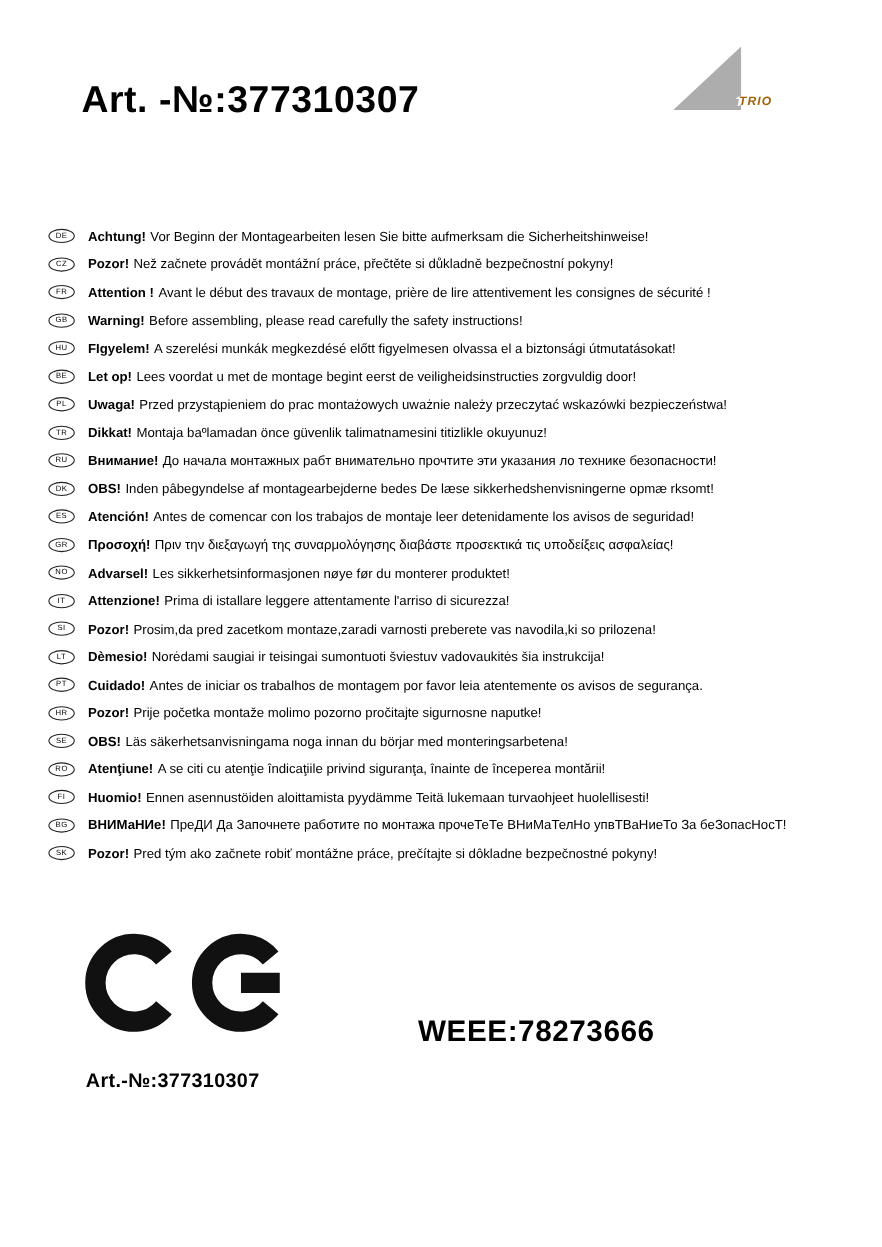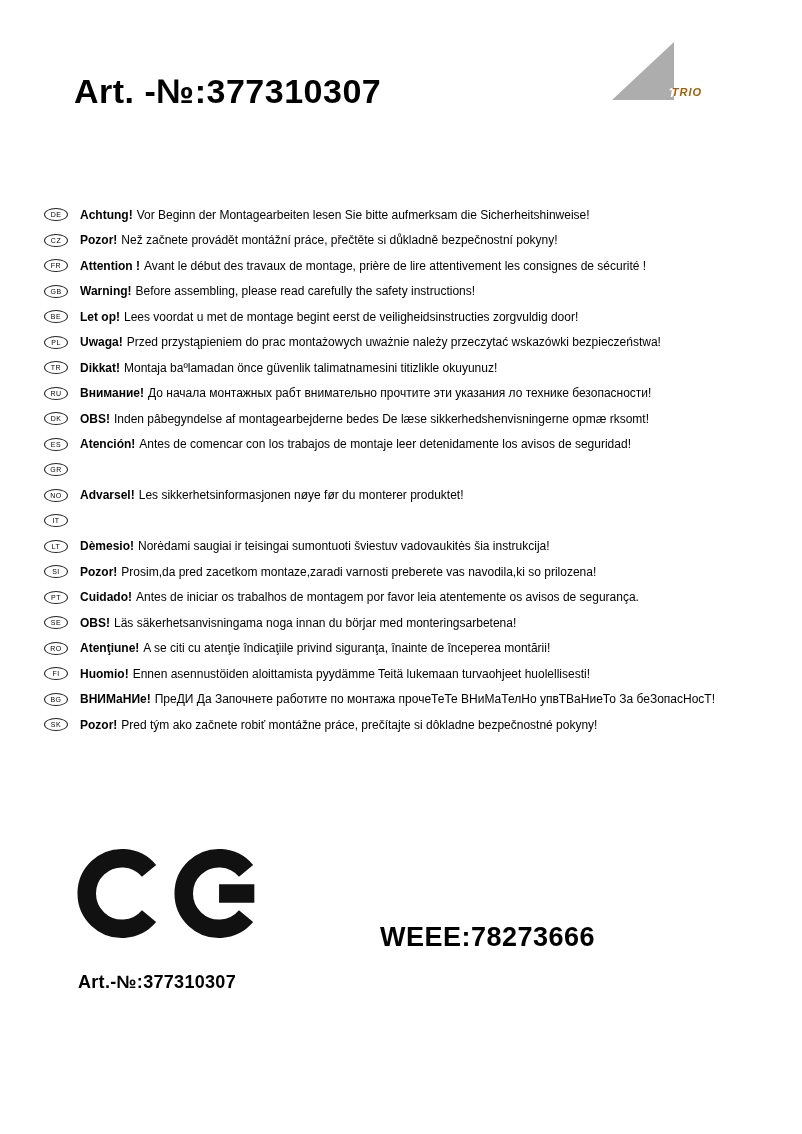--- a/index.html
+++ b/index.html
@@ -49,20 +49,24 @@
       </div>
     <div class="row">
         <span class="badge">FR</span>
         <span class="msg"><b class="kw">Attention !</b><span>Avant le début des travaux de montage, prière de lire attentivement les consignes de sécurité !</span></span>
       </div>
     <div class="row">
         <span class="badge">GB</span>
         <span class="msg"><b class="kw">Warning!</b><span>Before assembling, please read carefully the safety instructions!</span></span>
       </div>
     <div class="row">
+        <span class="badge">HU</span>
+        <span class="msg"><b class="kw">FIgyelem!</b><span>A szerelési munkák megkezdésé előtt figyelmesen olvassa el a biztonsági útmutatásokat!</span></span>
+      </div>
+    <div class="row">
         <span class="badge">BE</span>
         <span class="msg"><b class="kw">Let op!</b><span>Lees voordat u met de montage begint eerst de veiligheidsinstructies zorgvuldig door!</span></span>
       </div>
     <div class="row">
         <span class="badge">PL</span>
         <span class="msg"><b class="kw">Uwaga!</b><span>Przed przystąpieniem do prac montażowych uważnie należy przeczytać wskazówki bezpieczeństwa!</span></span>
       </div>
     <div class="row">
         <span class="badge">TR</span>
         <span class="msg"><b class="kw">Dikkat!</b><span>Montaja baºlamadan önce güvenlik talimatnamesini titizlikle okuyunuz!</span></span>
@@ -74,39 +78,45 @@
     <div class="row">
         <span class="badge">DK</span>
         <span class="msg"><b class="kw">OBS!</b><span>Inden pâbegyndelse af montagearbejderne bedes De læse sikkerhedshenvisningerne opmæ rksomt!</span></span>
       </div>
     <div class="row">
         <span class="badge">ES</span>
         <span class="msg"><b class="kw">Atención!</b><span>Antes de comencar con los trabajos de montaje leer detenidamente los avisos de seguridad!</span></span>
       </div>
     <div class="row">
         <span class="badge">GR</span>
+        <span class="msg"><b class="kw">Προσοχή!</b><span>Πριν την διεξαγωγή της συναρμολόγησης διαβάστε προσεκτικά τις υποδείξεις ασφαλείας!</span></span>
       </div>
     <div class="row">
         <span class="badge">NO</span>
         <span class="msg"><b class="kw">Advarsel!</b><span>Les sikkerhetsinformasjonen nøye før du monterer produktet!</span></span>
       </div>
     <div class="row">
         <span class="badge">IT</span>
+        <span class="msg"><b class="kw">Attenzione!</b><span>Prima di istallare leggere attentamente l'arriso di sicurezza!</span></span>
+      </div>
+    <div class="row">
+        <span class="badge">SI</span>
+        <span class="msg"><b class="kw">Pozor!</b><span>Prosim,da pred zacetkom montaze,zaradi varnosti preberete vas navodila,ki so prilozena!</span></span>
       </div>
     <div class="row">
         <span class="badge">LT</span>
         <span class="msg"><b class="kw">Dèmesio!</b><span>Norėdami saugiai ir teisingai sumontuoti šviestuv vadovaukitės šia instrukcija!</span></span>
       </div>
     <div class="row">
-        <span class="badge">SI</span>
-        <span class="msg"><b class="kw">Pozor!</b><span>Prosim,da pred zacetkom montaze,zaradi varnosti preberete vas navodila,ki so prilozena!</span></span>
+        <span class="badge">PT</span>
+        <span class="msg"><b class="kw">Cuidado!</b><span>Antes de iniciar os trabalhos de montagem por favor leia atentemente os avisos de segurança.</span></span>
       </div>
     <div class="row">
-        <span class="badge">PT</span>
-        <span class="msg"><b class="kw">Cuidado!</b><span>Antes de iniciar os trabalhos de montagem por favor leia atentemente os avisos de segurança.</span></span>
+        <span class="badge">HR</span>
+        <span class="msg"><b class="kw">Pozor!</b><span>Prije početka montaže molimo pozorno pročitajte sigurnosne naputke!</span></span>
       </div>
     <div class="row">
         <span class="badge">SE</span>
         <span class="msg"><b class="kw">OBS!</b><span>Läs säkerhetsanvisningama noga innan du börjar med monteringsarbetena!</span></span>
       </div>
     <div class="row">
         <span class="badge">RO</span>
         <span class="msg"><b class="kw">Atenţiune!</b><span>A se citi cu atenţie îndicaţiile privind siguranţa, înainte de începerea montării!</span></span>
       </div>
     <div class="row">

